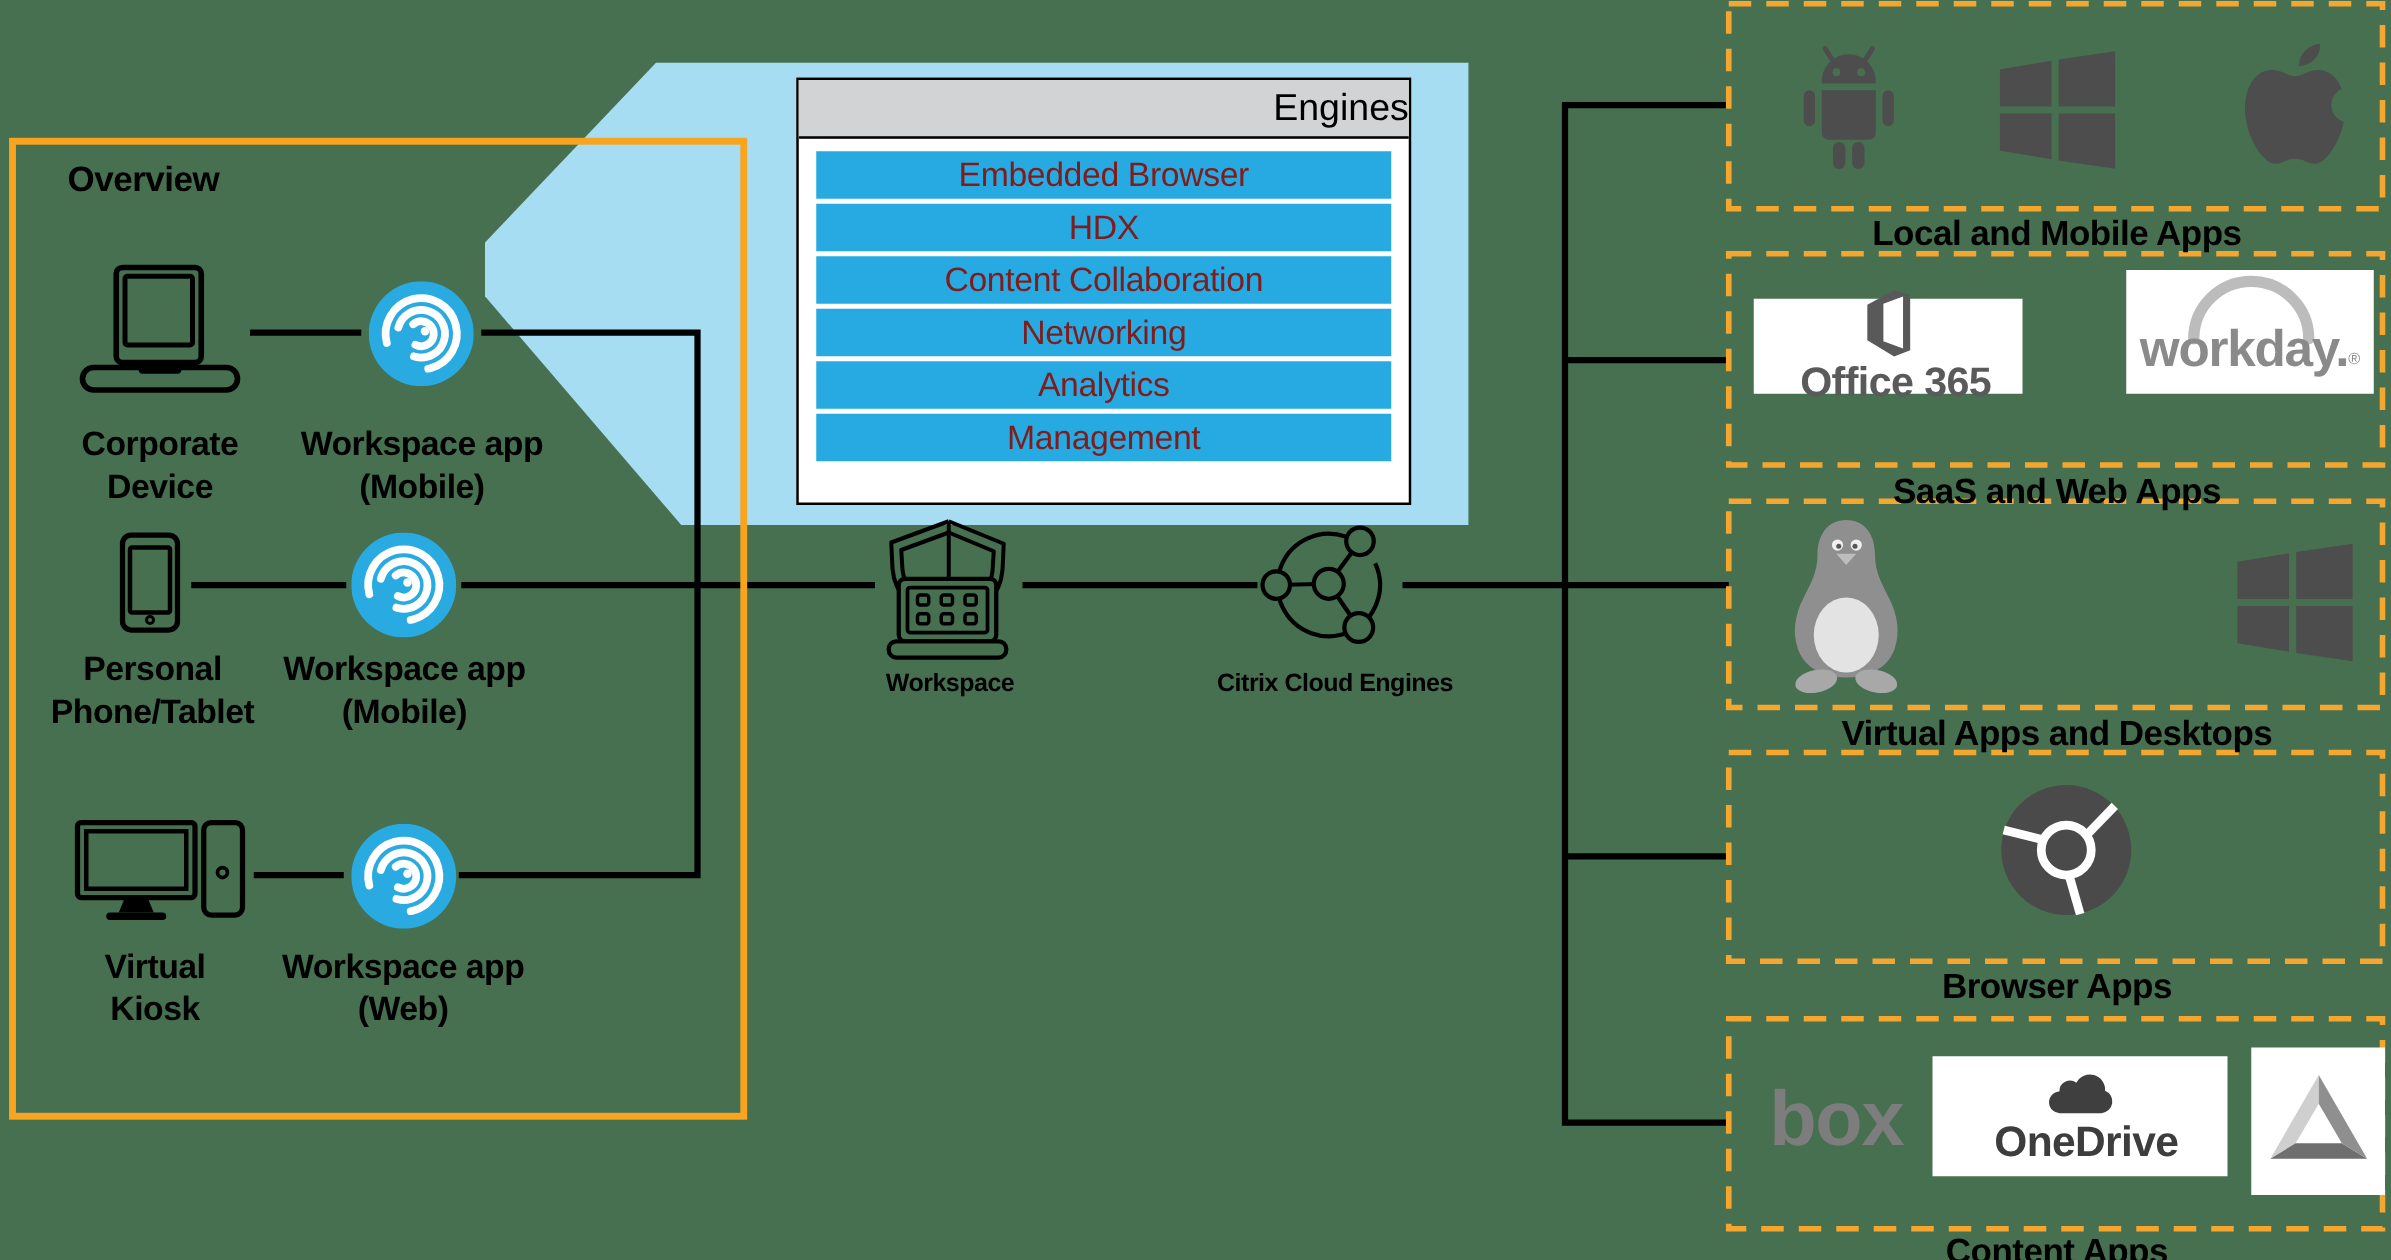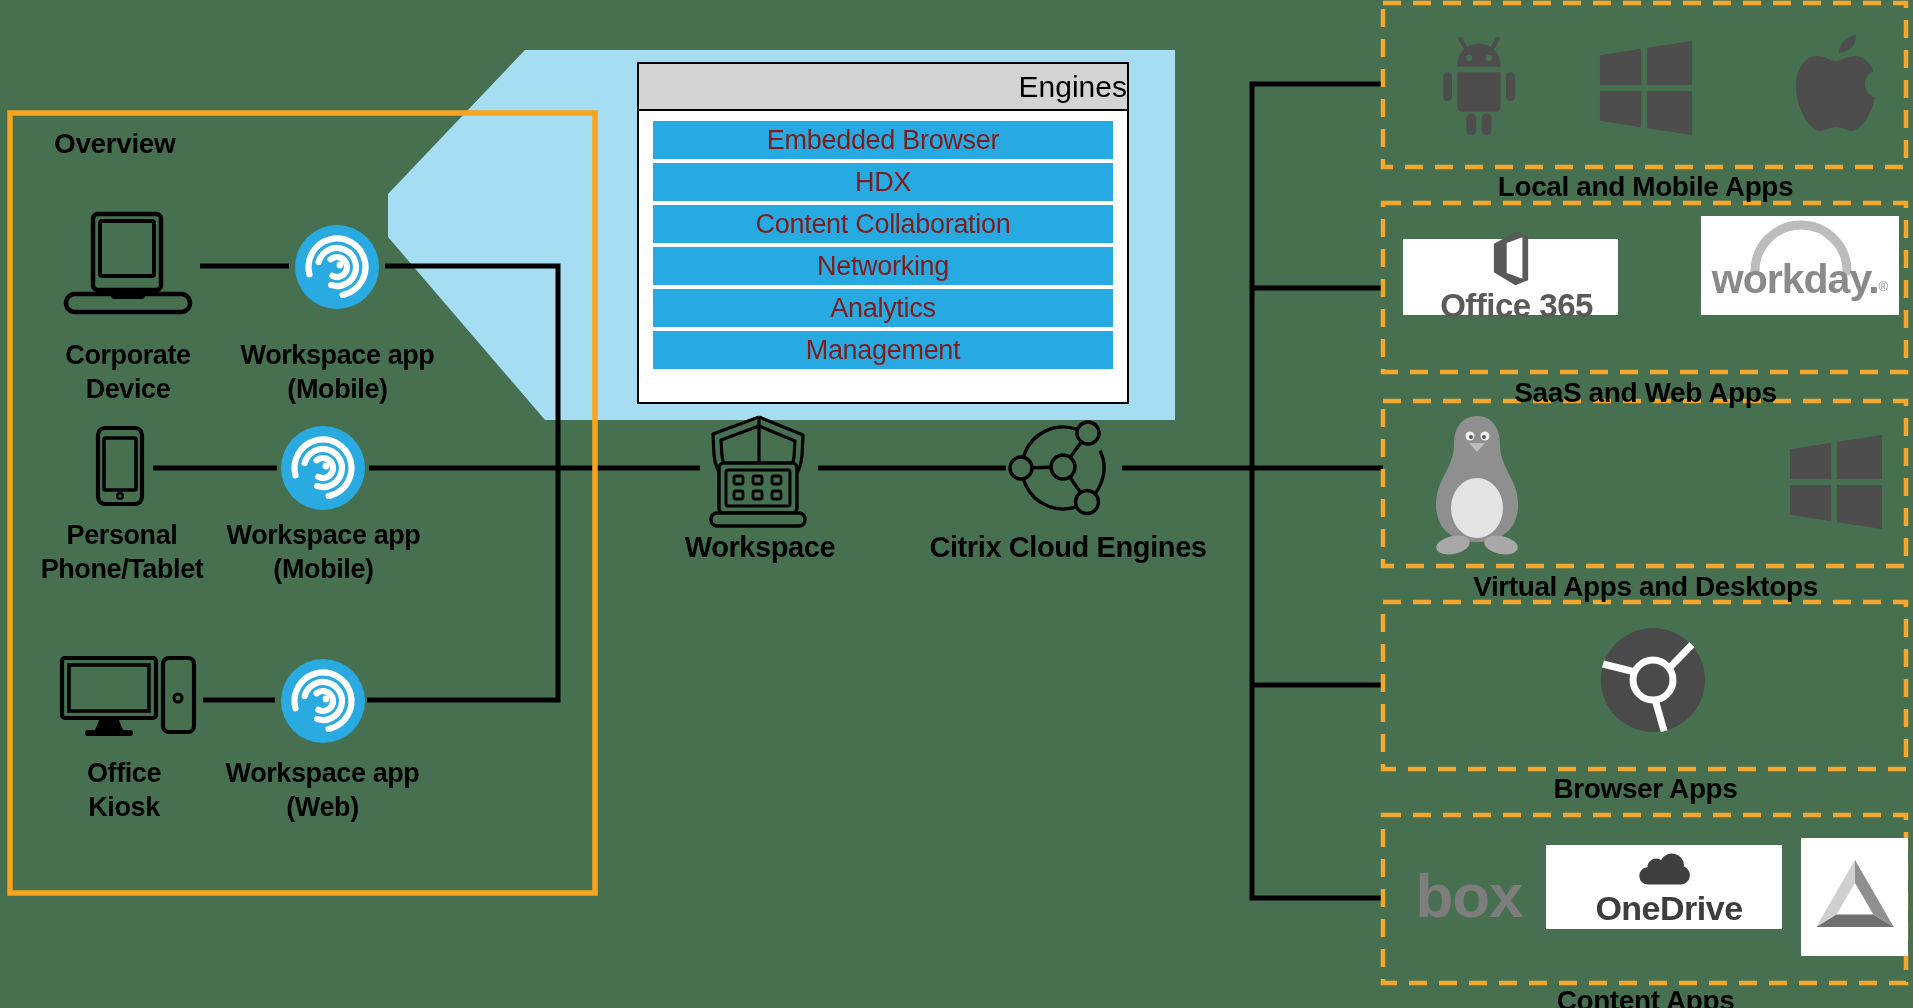--- a/index.html
+++ b/index.html
@@ -29,21 +29,21 @@
     height:38px;line-height:38px;margin:4px 14px 0 14px;background:#27AAE1;
     color:#7f1d1d;text-align:center;font-size:27px;font-weight:400;letter-spacing:-0.3px;
   }
   .ebar:first-child{margin-top:10px;}
   
   .lbl{
     position:absolute;text-align:center;font-size:27px;line-height:34px;
     font-weight:600;letter-spacing:-0.4px;color:#000;
   }
   .mid-lbl{
-    position:absolute;text-align:center;font-size:29px;line-height:34px;
+    position:absolute;text-align:center;font-size:20px;line-height:34px;
     font-weight:600;letter-spacing:-0.4px;color:#000;
   }
   .panel-lbl{
     position:absolute;left:1383px;width:525px;text-align:center;
     font-size:28px;line-height:34px;font-weight:600;letter-spacing:-0.4px;color:#000;
   }
   .overview-title{
     position:absolute;left:54px;top:128px;font-size:28px;font-weight:600;letter-spacing:-0.4px;
   }
   
@@ -154,21 +154,21 @@
     <rect x="9" y="9" width="80" height="46" fill="none" stroke="#000" stroke-width="3.6"></rect>
     <path d="M40 62 L58 62 L63 74 L35 74 Z" fill="#000"></path>
     <rect x="25" y="74" width="48" height="6" rx="3" fill="#000"></rect>
     <rect x="103" y="2" width="31" height="74" rx="6" fill="none" stroke="#000" stroke-width="4.2"></rect>
     <circle cx="118" cy="42" r="4" fill="none" stroke="#000" stroke-width="3"></circle>
   </svg>
   <svg class="abs" style="left:281px;top:659px" width="84" height="84">
       <use href="#swirl"></use>
     </svg>
   <div class="lbl" style="left:22px;top:756px;width:204px">
-    <div>Office</div>
+    <div>Virtual</div>
     <div>Kiosk</div>
   </div>
   <div class="lbl" style="left:200px;top:756px;width:245px">
     <div>Workspace app</div>
     <div>(Web)</div>
   </div>
 
   <div class="engines">
     <div class="engines-header">Engines</div>
     <div>
@@ -282,21 +282,21 @@
     <circle cx="56" cy="56" r="20" fill="none" stroke="#fff" stroke-width="7"></circle>
     <g stroke="#fff" stroke-width="7">
       <line x1="6" y1="40" x2="38" y2="48"></line>
       <line x1="6" y1="40" x2="38" y2="48" transform="rotate(120 56 56)"></line>
       <line x1="6" y1="40" x2="38" y2="48" transform="rotate(240 56 56)"></line>
     </g>
   </svg>
   <div class="panel-lbl" style="top:772px">Browser Apps</div>
 
   <div class="box-logo">box</div>
-  <div class="card" style="left:1546px;top:845px;width:236px;height:84px">
+  <div class="card" style="left:1546px;top:845px;width:236px;height:96px">
     <svg width="66" height="42" viewBox="0 0 92 58">
       <path d="M24 52 h46 a13 13 0 0 0 4 -25 a17 17 0 0 0 -32 -9 a12 12 0 0 0 -19 10 a11.5 11.5 0 0 0 1 24 z" fill="#3f3f3f"></path>
     </svg>
     <span class="onedrive-text">OneDrive</span>
   </div>
   <div class="card" style="left:1801px;top:838px;width:107px;height:118px">
     <svg width="88" height="82" viewBox="0 0 100 92">
       <polygon points="50,4 6,80 29,66 50,30" fill="#cfcfcf"></polygon>
       <polygon points="6,80 94,80 71,66 29,66" fill="#6f6f6f"></polygon>
       <polygon points="94,80 50,4 50,30 71,66" fill="#8f8f8f"></polygon>

